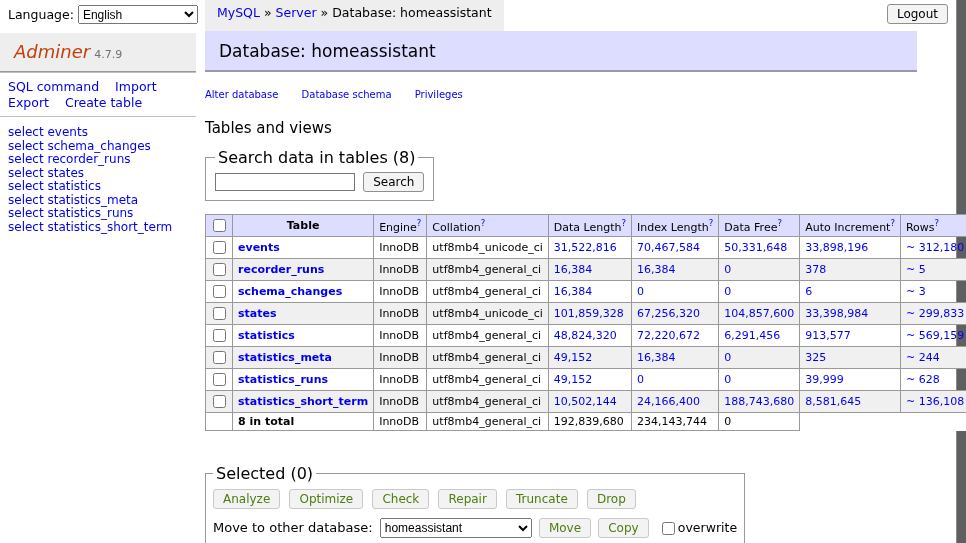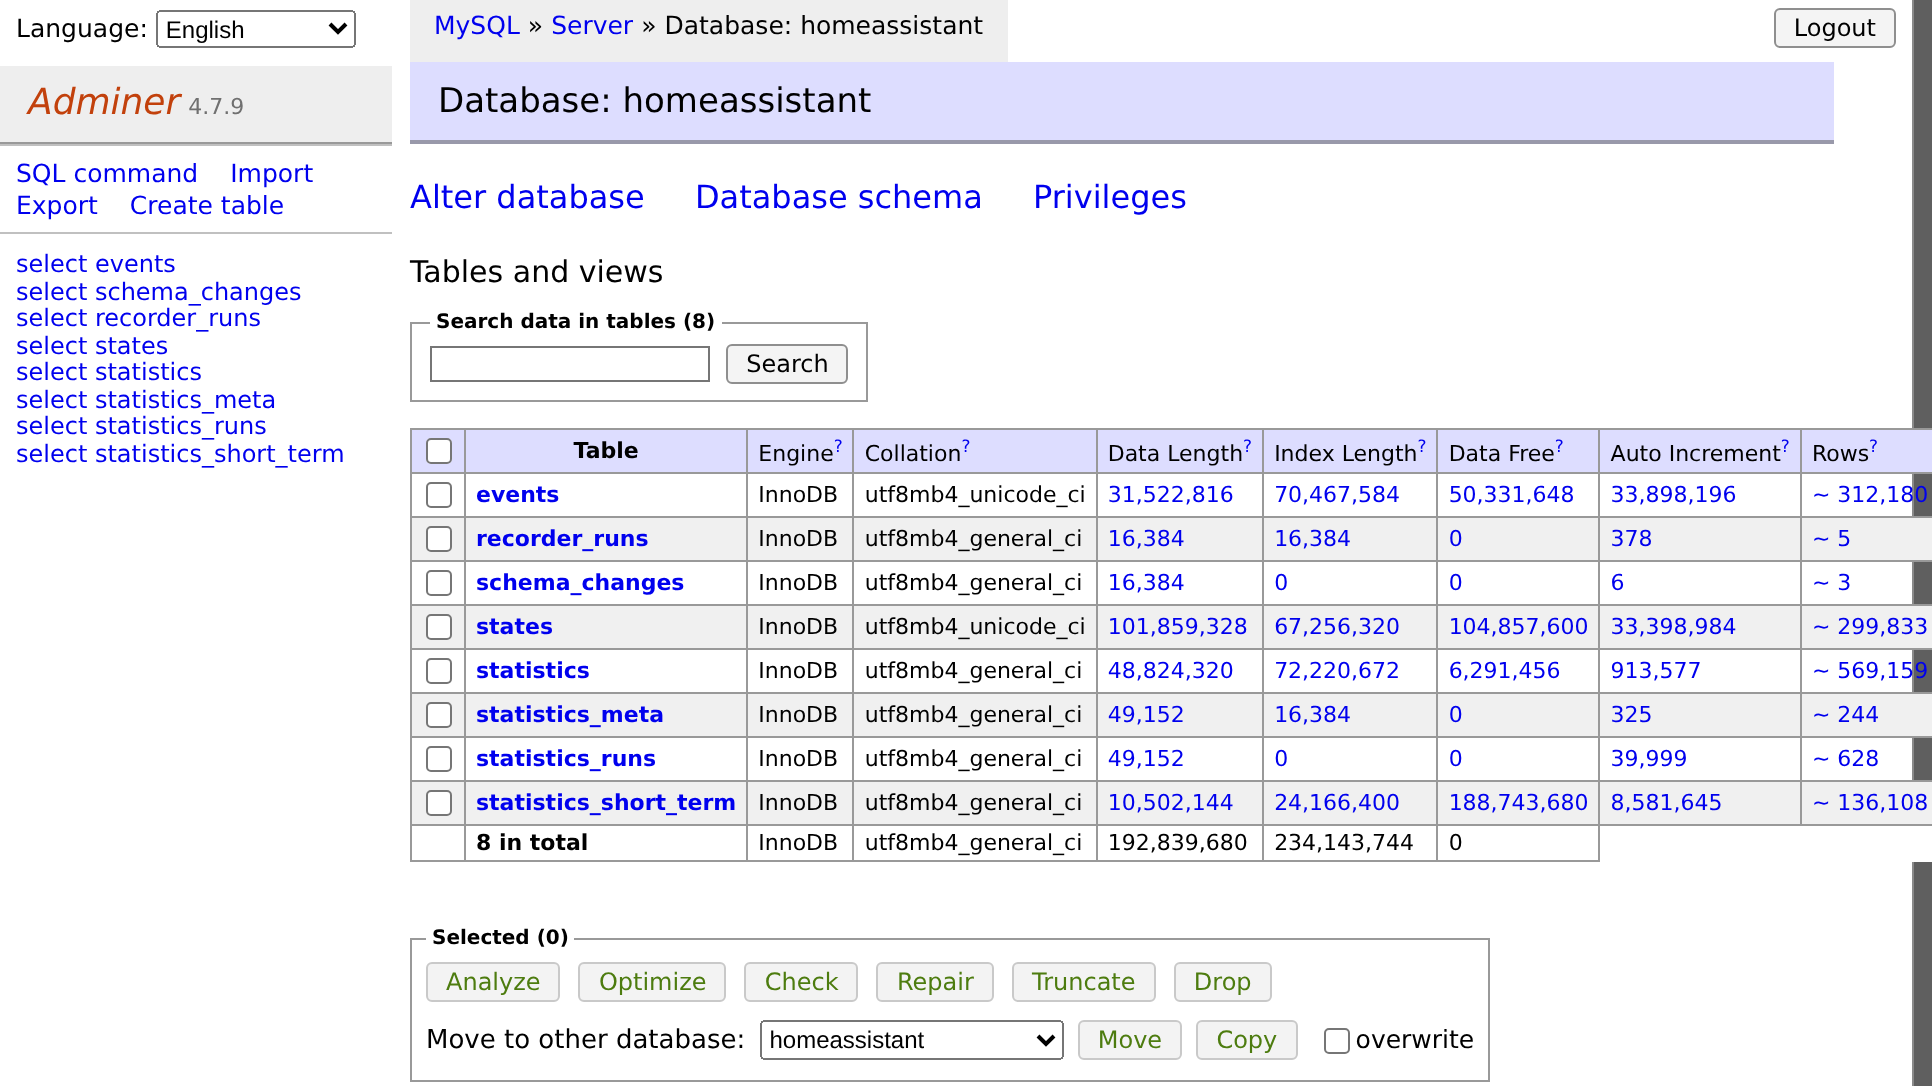--- a/index.html
+++ b/index.html
@@ -6,21 +6,21 @@
   html,body { margin:0; padding:0; }
   body {
     width:966px; height:543px; position:relative; overflow:hidden;
     background:#fff; color:#000;
     font-family:"DejaVu Sans", sans-serif; font-size:13px;
   }
   a { color:#0000ee; text-decoration:none; cursor:pointer; }
 
   
   .lang-box { position:absolute; left:8px; top:5px; font-size:12.5px; }
-  .lang-box select { width:100px; font-size:12px; height:19px; margin-left:4px; }
+  .lang-box select { width:120px; font-size:12px; height:19px; margin-left:4px; }
   .breadcrumb {
     position:absolute; left:205px; top:0; height:38px; line-height:25px;
     background:#eeeeee; padding:0 12px; font-size:12.5px; white-space:nowrap;
   }
   .breadcrumb .sep { color:#000; margin:0 4px; }
   .logout-btn {
     position:absolute; right:18px; top:4px;
     font-size:12px; padding:2px 9px;
     background:#f4f4f4; border:1px solid #8f8f8f; border-radius:3px;
     font-family:"DejaVu Sans", sans-serif;
@@ -49,26 +49,26 @@
   .cmd-block a { margin-right:16px; }
   .tables-list { padding:9px 8px; font-size:12px; line-height:13.5px; }
   .tables-list a { display:block; margin-bottom:0; }
 
   
   .content { position:absolute; left:205px; top:25px; width:712px; }
   h2.title-bar {
     margin:6px 0 0; background:#ddddff; padding:10px 14px 9px;
     font-size:17px; font-weight:400; border-bottom:2px solid #9999aa;
   }
-  p.links-row { margin:17px 0 0; font-size:16px; }
+  p.links-row { margin:17px 0 0; font-size:10px; }
   p.links-row a { margin-right:20px; }
   h3.section { font-size:15px; font-weight:400; margin:19px 0 0; }
 
   fieldset { border:1px solid #999; margin:0; padding:5px 9px 8px; display:inline-block; }
-  legend { font-size:10px; padding:0 3px;font-weight:bold; }
+  legend { font-size:16px; padding:0 3px; }
   fieldset.search-box { margin-top:11px; }
   .search-box input[type="text"] {
     width:140px; height:18px; border:1px solid #767676; font-size:12px; padding:1px 3px;
     font-family:"DejaVu Sans", sans-serif;
   }
   .btn {
     font-size:12px; padding:2px 9px; background:#f4f4f4;
     border:1px solid #8f8f8f; border-radius:3px; margin-left:4px;
     font-family:"DejaVu Sans", sans-serif; color:#000;
   }

